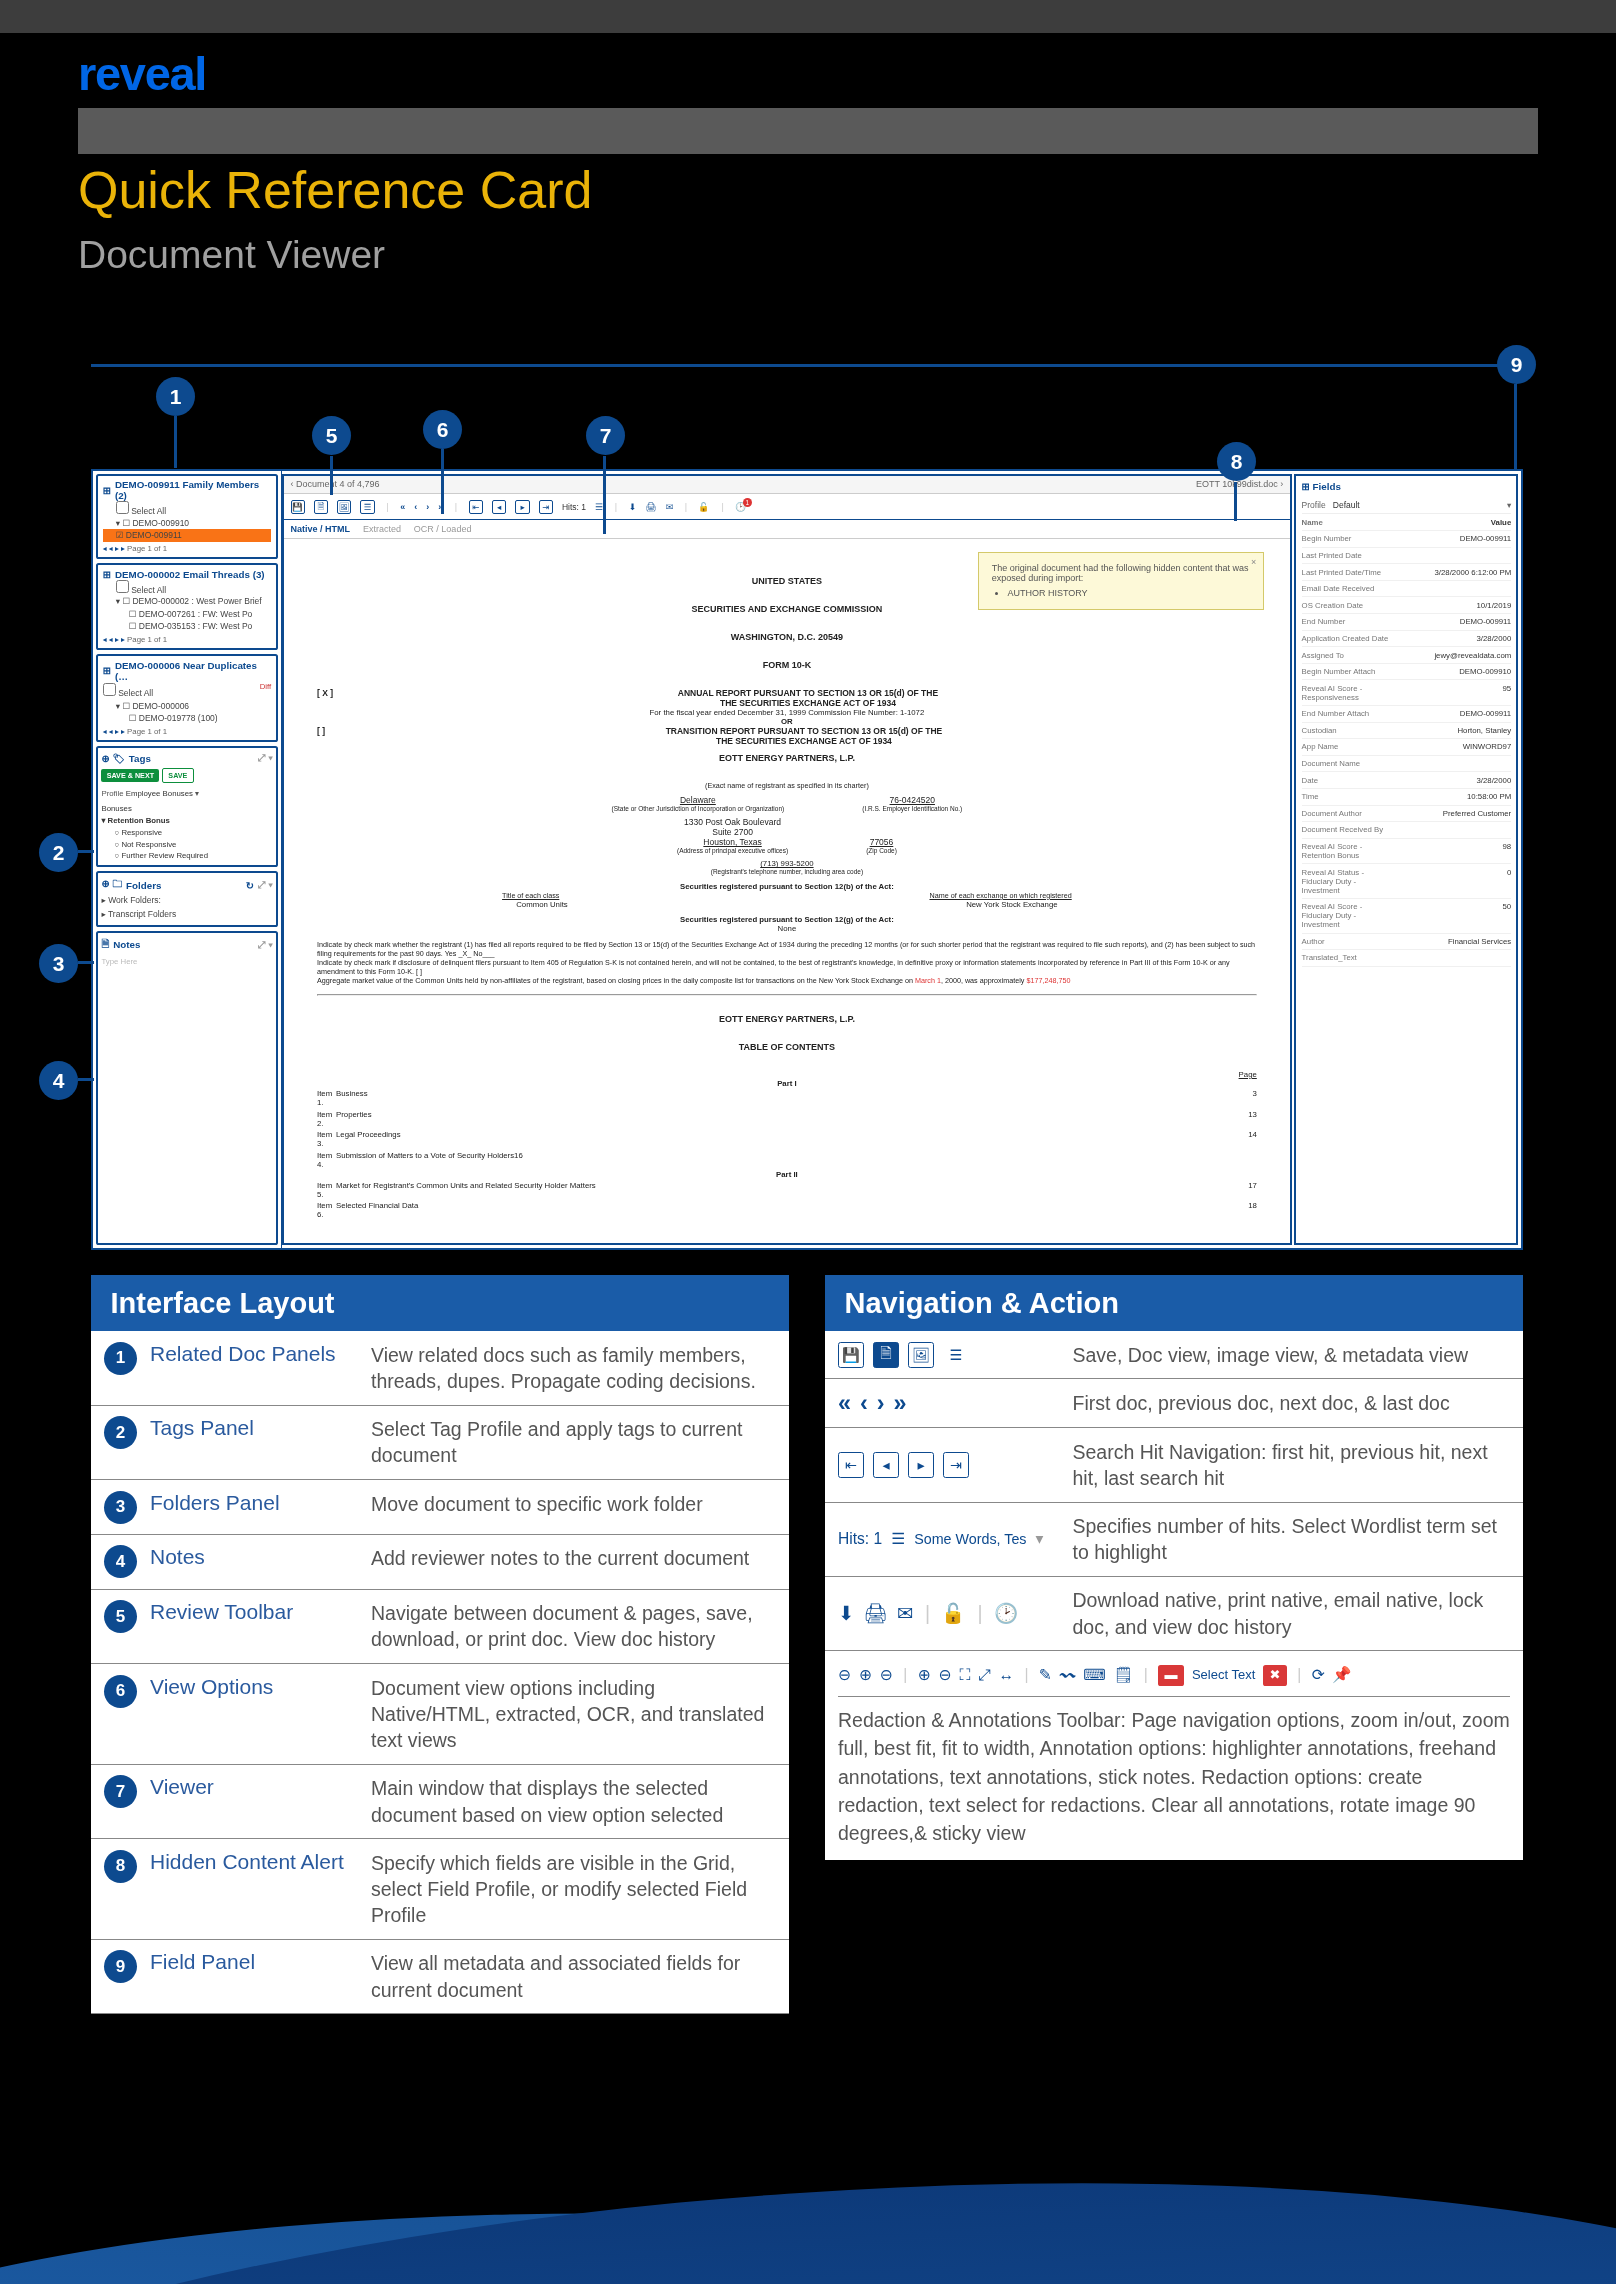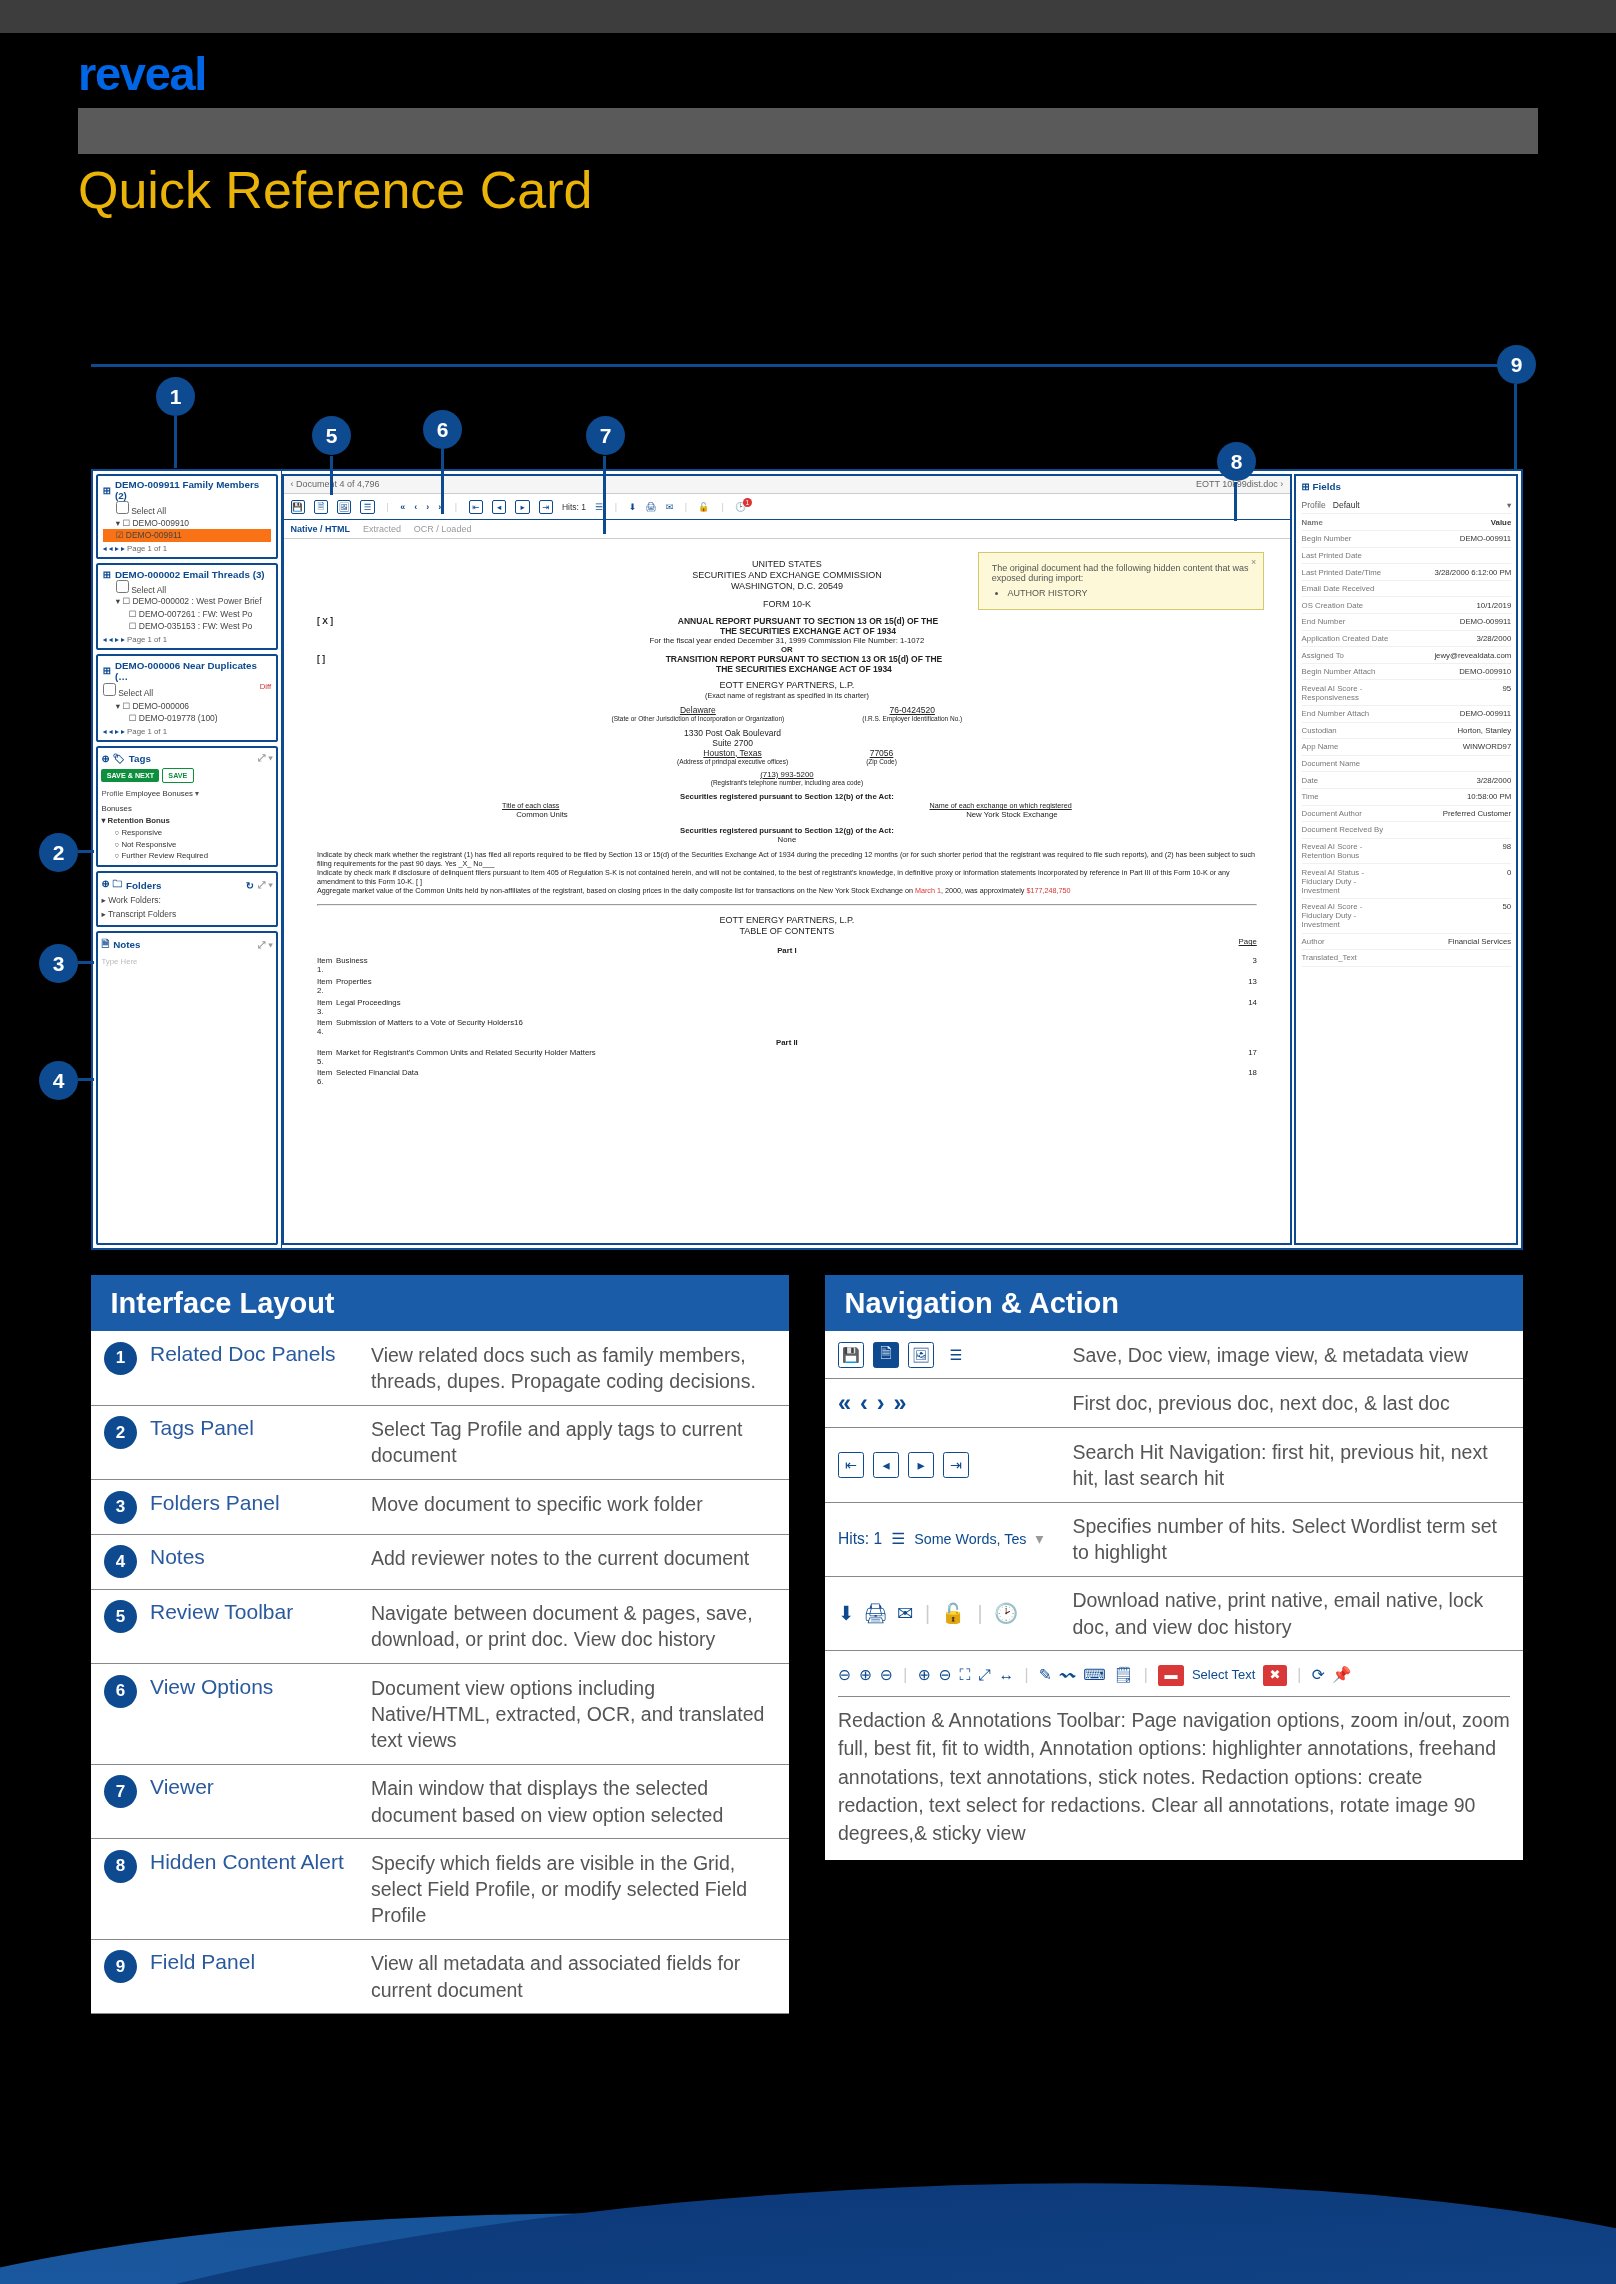--- a/index.html
+++ b/index.html
@@ -41,21 +41,21 @@
 .toolbar{background:#fff;border-bottom:1.3px solid #0d4a8f;padding:5.2px 6.5px;display:flex;align-items:center;gap:9px;font-size:9px}
 .tb-ico{width:14.3px;height:14.3px;border:0.7px solid #0d4a8f;border-radius:2px;display:inline-flex;align-items:center;justify-content:center;color:#0d4a8f;font-size:8.5px}
 .tb-nav{color:#0d4a8f;font-weight:700;cursor:pointer}
 .hits-lbl{font-size:8.5px}
 .view-tabs{background:#fff;border-bottom:0.7px solid #ccc;padding:3.9px 6.5px;font-size:9px}
 .vtab{color:#0d4a8f;font-weight:600;padding-right:10.4px}
 .vtab.off{color:#999;font-weight:400}
 
 .doc-body{flex:1;padding:19.5px 33px;font-size:8.5px;color:#222;position:relative;overflow:hidden}
 .doc-body .ctr{text-align:center}
-.doc-body h4{font-size:9px;font-weight:400;text-align:center;margin:1px 0}
+.doc-body h4{font-size:9px;font-weight:700;text-align:center;margin:18px 0}
 .doc-body p{margin:0 0;font-size:7.8px}
 .toc-row{display:flex;font-size:7.8px;padding:1.3px 0}
 .toc-row .num{width:19px}
 .toc-row .pg{margin-left:auto}
 
 .alert-box{position:absolute;right:26px;top:13px;width:286px;background:#fdf9d8;border:0.7px solid #d4c96a;padding:10.4px 13px;font-size:9px;color:#555}
 .alert-box .x{position:absolute;right:6.5px;top:3.9px;color:#888}
 .alert-box ul{margin:5.2px 0 0 15.6px}
 
 .right-rail{width:224px;border:2px solid #0d4a8f;margin:2.6px 2.6px 2.6px 0;padding:5.2px;background:#fff;font-size:8.5px}
@@ -94,20 +94,21 @@
 </head>
 <body>
 
 <div class="topbar"></div>
 <div class="brand-strip">
     <div class="brand">reveal</div>
   </div>
 <div class="gray-strip"></div>
 <div class="title-block">
  <div class="page-title">Quick Reference Card</div>
+ <div class="page-sub">Document Viewer</div>
 </div>
 
 <div class="marker" style="left:156px;top:377px">1</div>
 <div class="marker-line-v" style="left:174px;top:416px;height:52px"></div>
 <div class="marker" style="left:39px;top:833px">2</div>
 <div class="marker-line-h" style="left:78px;top:850px;width:15.6px"></div>
 <div class="marker" style="left:39px;top:944px">3</div>
 <div class="marker-line-h" style="left:78px;top:961px;width:15.6px"></div>
 <div class="marker" style="left:39px;top:1061px">4</div>
 <div class="marker-line-h" style="left:78px;top:1078px;width:15.6px"></div>

